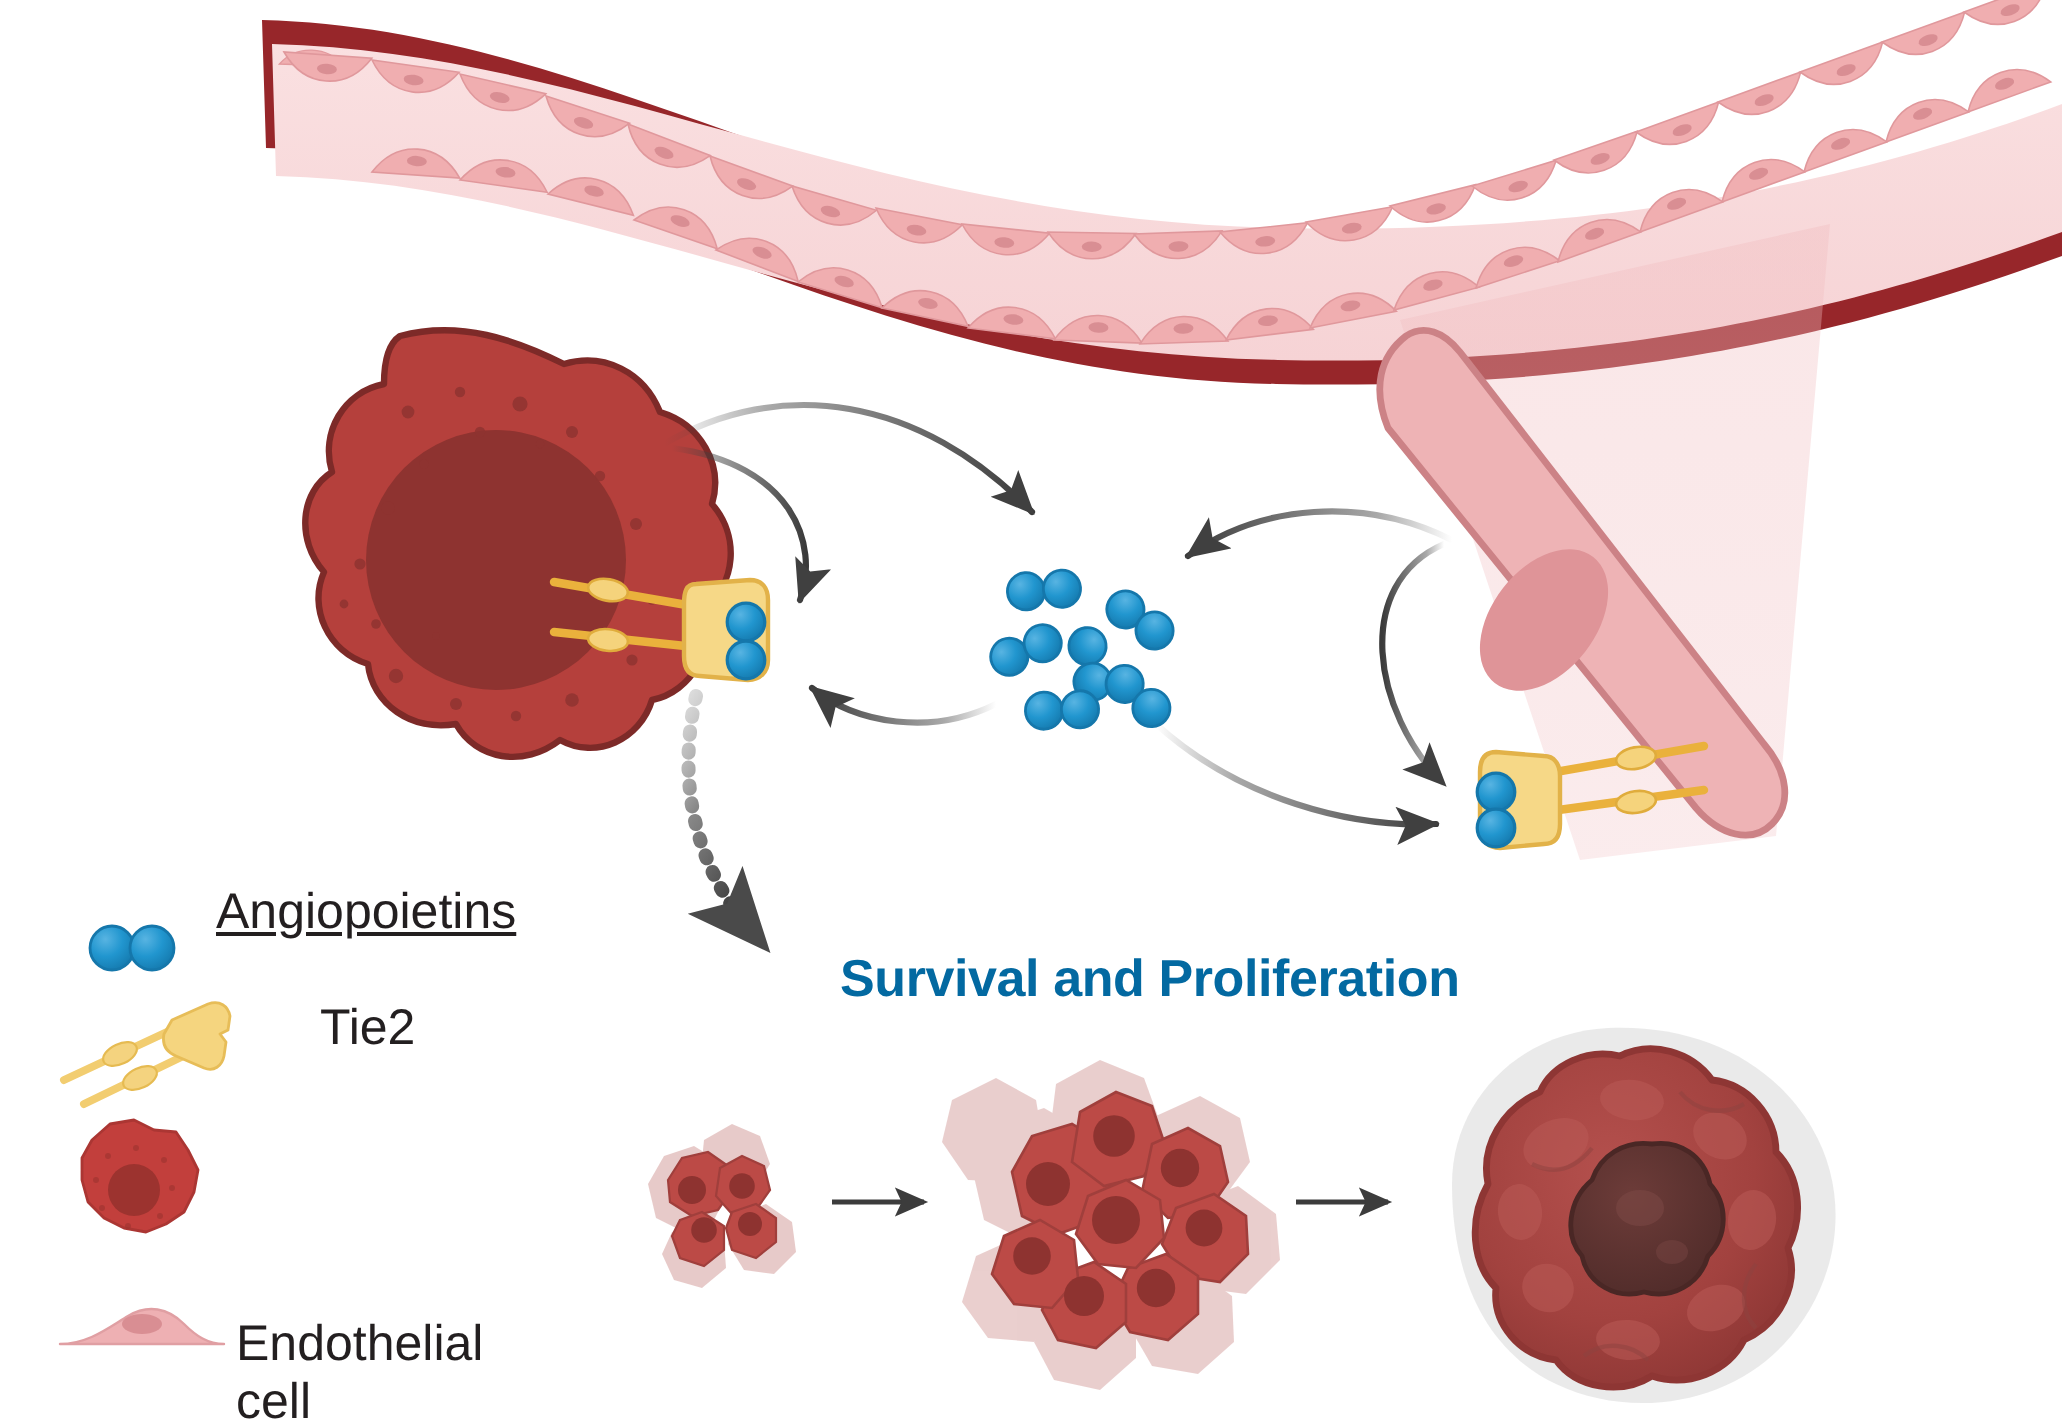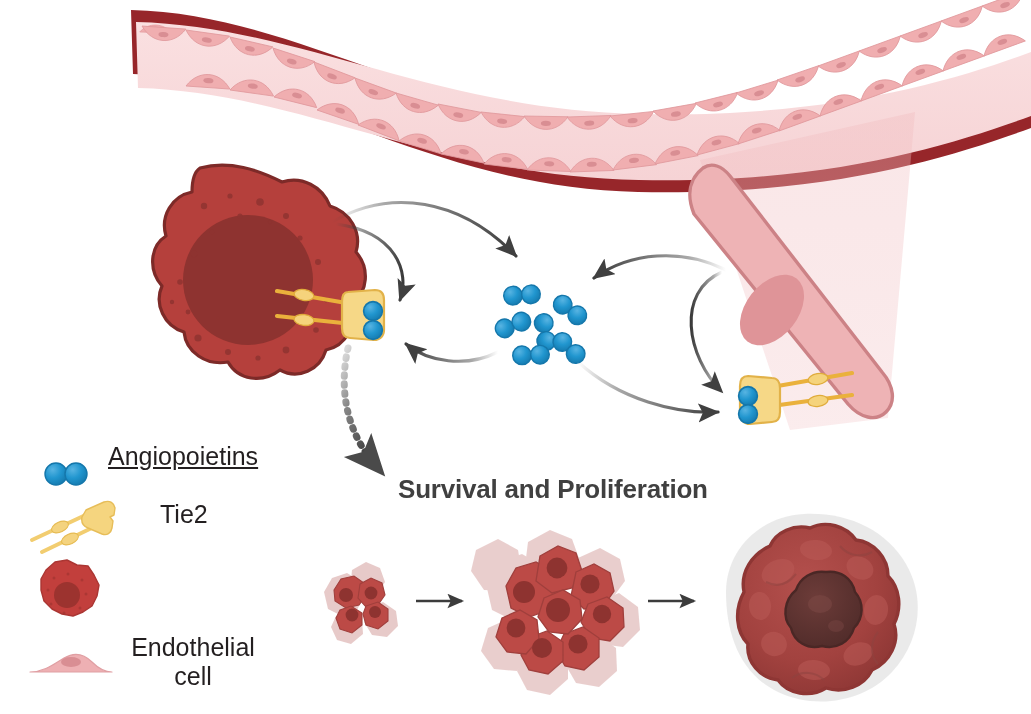--- a/index.html
+++ b/index.html
@@ -31,32 +31,31 @@
     font-size: 25px;
     color: #231f20;
     line-height: 1.14;
     white-space: pre-line;
   }
   #legend-label-angiopoietins { left: 108px; top: 442px; text-decoration: underline; }
   #legend-label-tie2 { left: 160px; top: 500px; }
   #legend-label-nfpitnet { left: 104px; top: 582px; }
   #legend-label-endothelial {
     left: 118px;
-    top: 633px;
+    top: 658px;
     width: 150px;
-    text-align: center;
   }
   #main-caption {
     position: absolute;
-    left: 398px;
+    left: 420px;
     top: 474px;
     font-family: "Liberation Sans", sans-serif;
     font-size: 26px;
     font-weight: bold;
-    color: #404040;
+    color: #0369a1;
     letter-spacing: -0.2px;
   }
 </style>
 </head>
 <body>
 
 <div id="figure">
 
   <svg class="layer" viewBox="0 0 1031 714">
     <defs>

